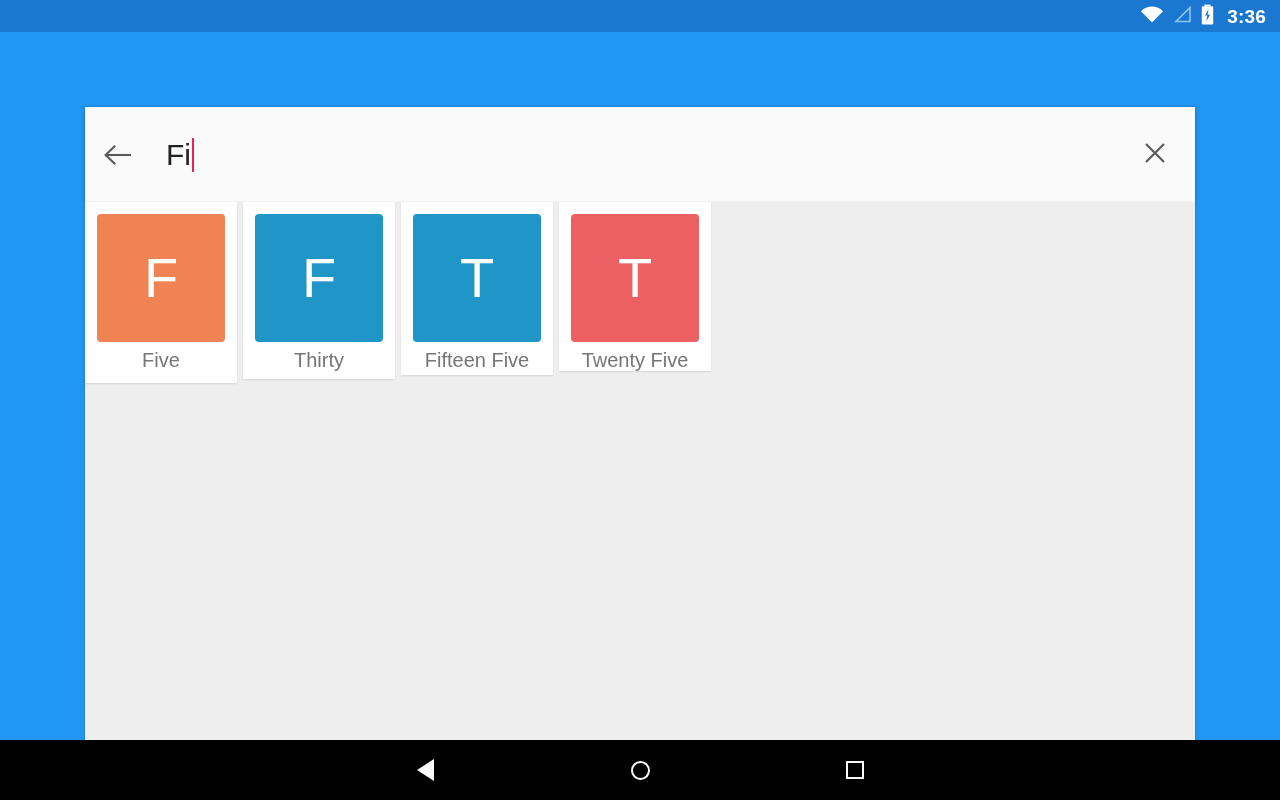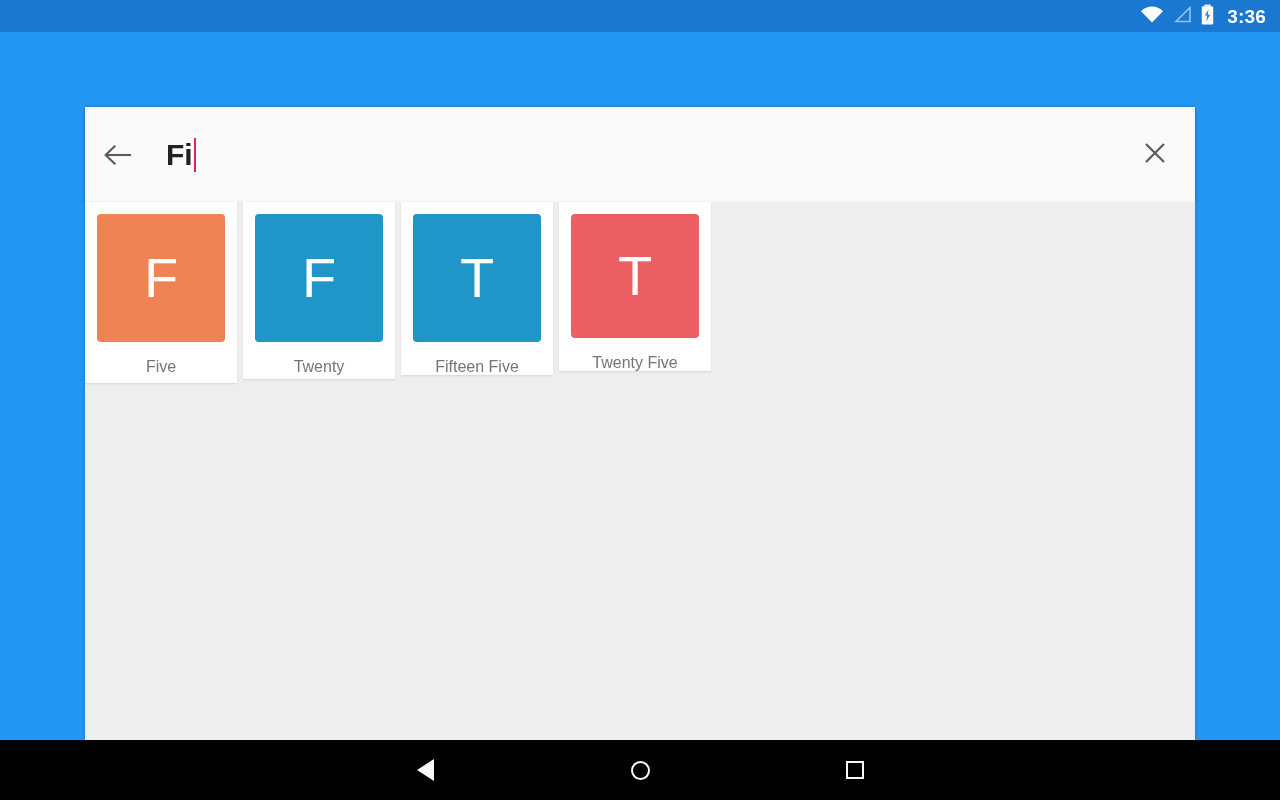--- a/index.html
+++ b/index.html
@@ -36,21 +36,20 @@
   }
 
   
   .search-panel{
     position:absolute; left:85px; top:107px; width:1110px; height:633px;
   }
   .search-toolbar{
     position:relative; height:95px; background:#fafafa;
     display:flex; align-items:center;
     box-shadow:0 1px 4px rgba(0,0,0,.22), 0 0 2px rgba(0,0,0,.14);
-    font-weight:bold;
   }
   .tb-back{
     width:66px; height:95px; display:flex; align-items:center;
     justify-content:center; cursor:pointer;
   }
   .tb-back svg{ display:block; }
   .tb-query-wrap{
     flex:1; display:flex; align-items:center; height:95px;
     padding-left:15px;
   }
@@ -88,21 +87,21 @@
   .result-card:nth-child(2){ height:177px; }
   .result-card:nth-child(3){ height:173px; }
   .result-card:nth-child(4){ height:169px; }
   .tile{
     width:128px; height:128px; border-radius:4px;
     display:flex; align-items:center; justify-content:center;
     color:#ffffff; font-size:56px; font-weight:300; line-height:1;
     font-family:"Liberation Sans", sans-serif;
   }
   .card-label{
-    margin-top:17px; font-size:16px; color:#757575;
+    margin-top:8px; font-size:20px; color:#757575;
     font-family:"Liberation Sans", sans-serif; line-height:1;
   }
 
   
   .nav-bar{
     position:absolute; left:0; bottom:0; width:1280px; height:60px;
     background:#000000;
   }
   .nav-btn{
     position:absolute; top:0; height:60px; width:96px;
@@ -184,21 +183,21 @@
     </div>
 
     <div class="results-area">
       <div class="results-row" id="results-row">
           <div class="result-card">
             <div class="tile" style="background: rgb(239, 131, 84);">F</div>
             <div class="card-label">Five</div>
           </div>
           <div class="result-card">
             <div class="tile" style="background: rgb(32, 149, 200);">F</div>
-            <div class="card-label">Twenty</div>
+            <div class="card-label">Thirty</div>
           </div>
           <div class="result-card">
             <div class="tile" style="background: rgb(32, 149, 200);">T</div>
             <div class="card-label">Fifteen Five</div>
           </div>
           <div class="result-card">
             <div class="tile" style="background: rgb(236, 96, 99);">T</div>
             <div class="card-label">Twenty Five</div>
           </div>
         </div>

